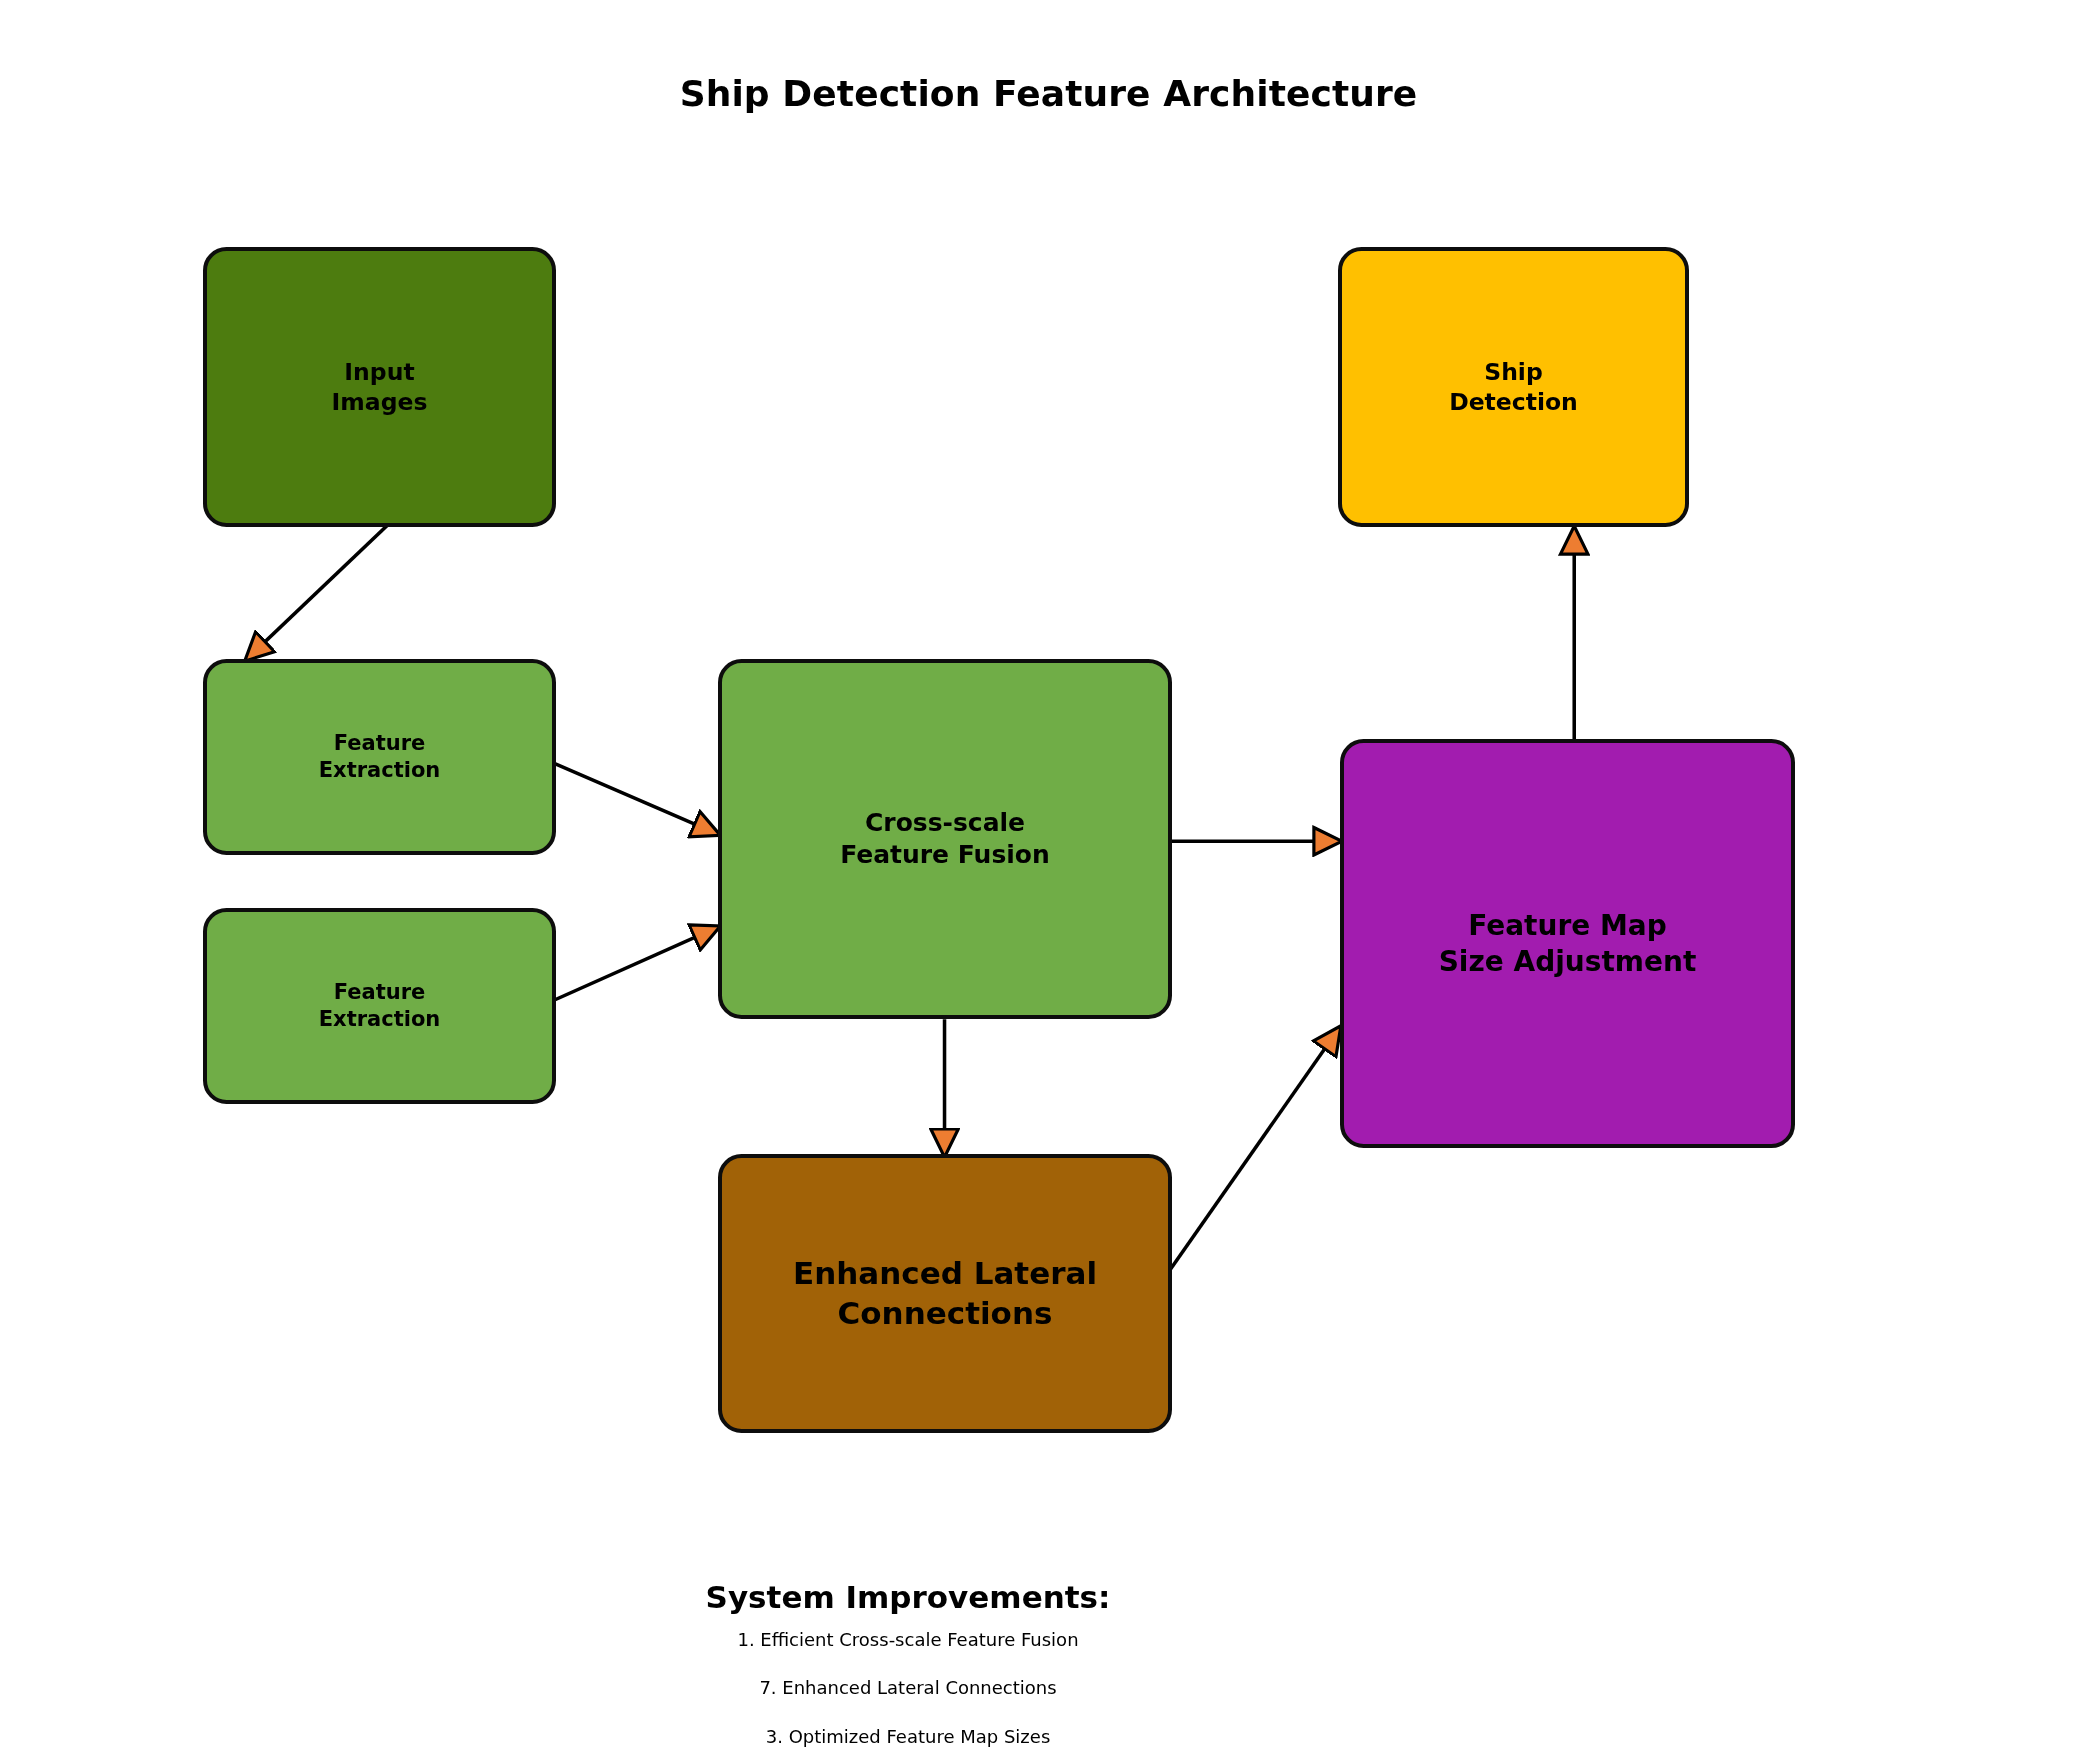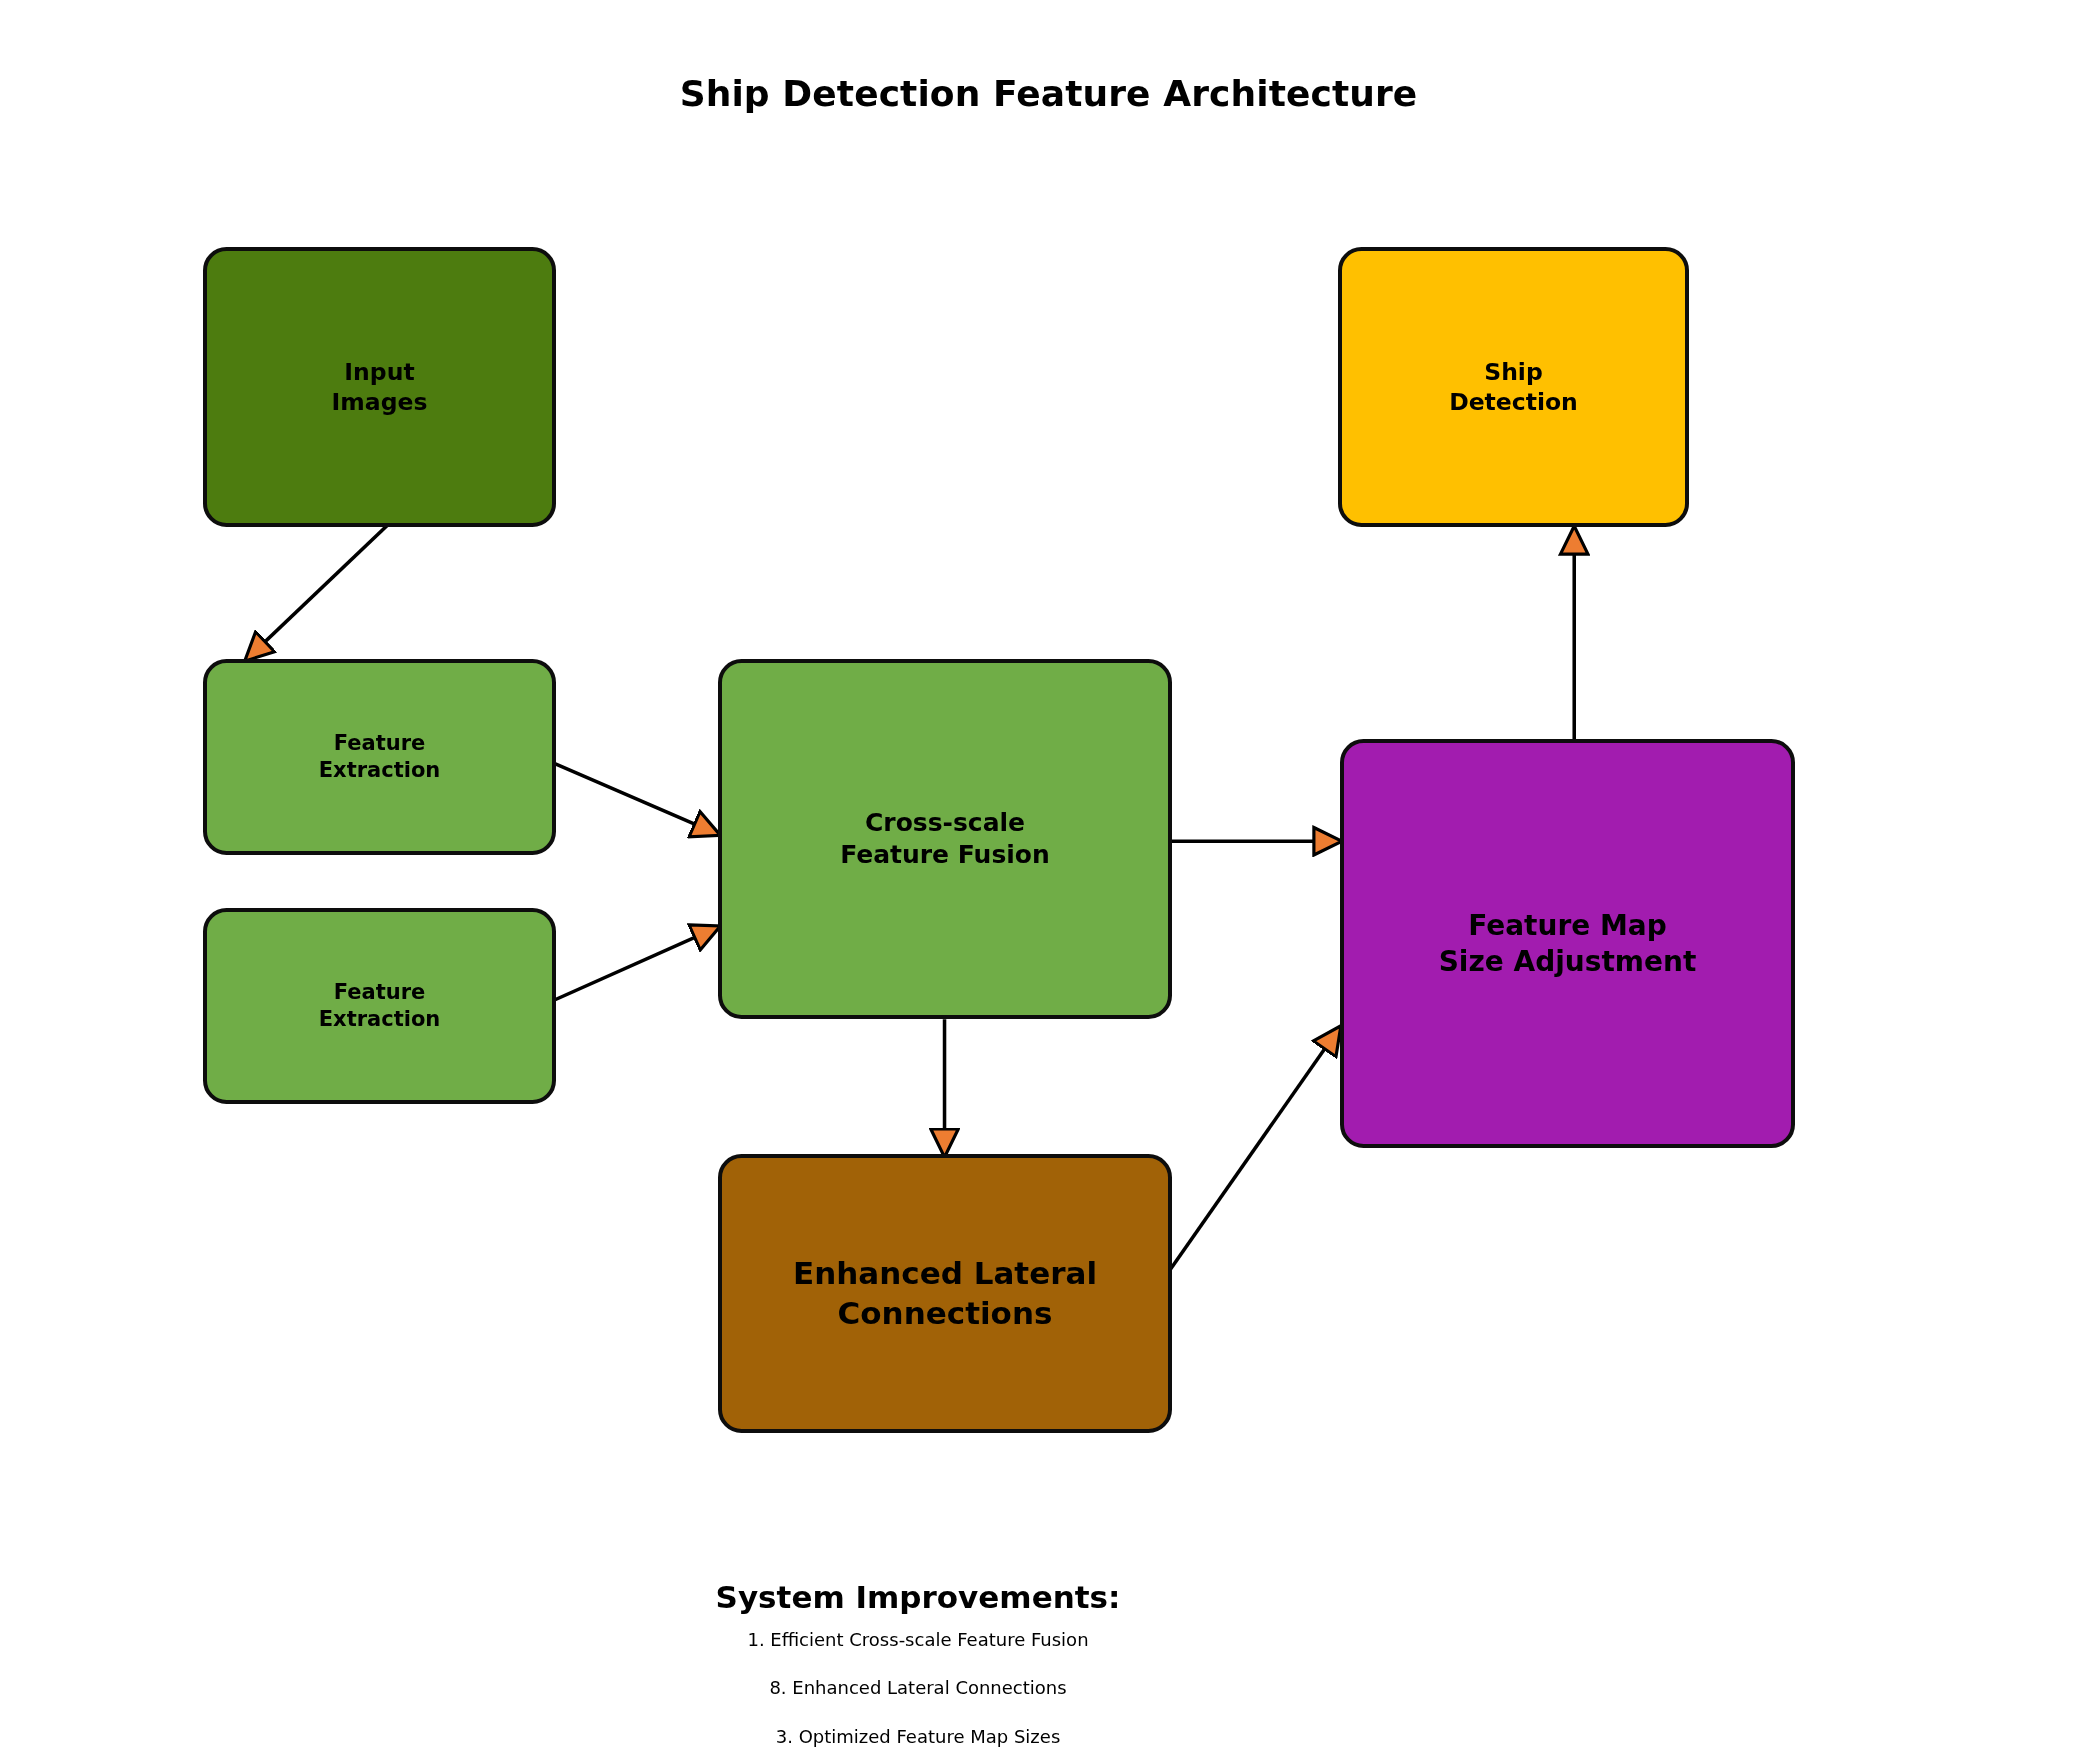--- a/index.html
+++ b/index.html
@@ -59,21 +59,21 @@
   .node-input        { left:203px;  top:247px;  width:353px; height:280px; background:#4d7c0f; font-size:23.5px; }
   .node-detect       { left:1338px; top:247px;  width:351px; height:280px; background:#FFC000; font-size:23.5px; }
   .node-feat1        { left:203px;  top:659px; width:353px; height:196px; background:#70AD47; font-size:21px; }
   .node-feat2        { left:203px;  top:908px; width:353px; height:196px; background:#70AD47; font-size:21px; }
   .node-fusion       { left:718px; top:659px; width:454px; height:360px; background:#70AD47; font-size:25px; }
   .node-lateral      { left:718px; top:1154px; width:454px; height:279px; background:#a16207; font-size:31px; }
   .node-sizeadjust   { left:1340px; top:739px; width:455px; height:409px; background:#a21caf; font-size:28px; }
 
   .footer {
     position: absolute;
-    left: 10px;
+    left: 0;
     width: 1816px;
     text-align: center;
     color: #000000;
   }
   .footer-title {
     top: 1579px;
     font-size: 31px;
     font-weight: bold;
   }
   .footer-item {
@@ -145,17 +145,17 @@
 Connections</span>
   </div>
 
   <div class="node node-sizeadjust bold">
     <span class="node-label">Feature Map
 Size Adjustment</span>
   </div>
 
   <div class="footer footer-title">System Improvements:</div>
   <div class="footer footer-item footer-item-0">1. Efficient Cross-scale Feature Fusion</div>
-  <div class="footer footer-item footer-item-1">8. Enhanced Lateral Connections</div>
+  <div class="footer footer-item footer-item-1">7. Enhanced Lateral Connections</div>
   <div class="footer footer-item footer-item-2">3. Optimized Feature Map Sizes</div>
 
 </div>
 
 
 </body></html>

